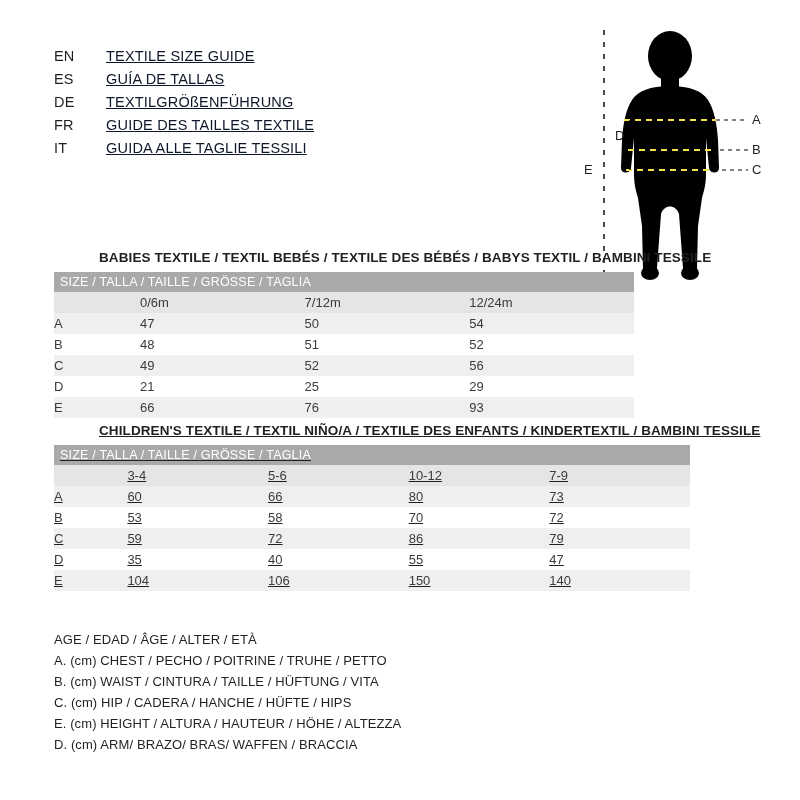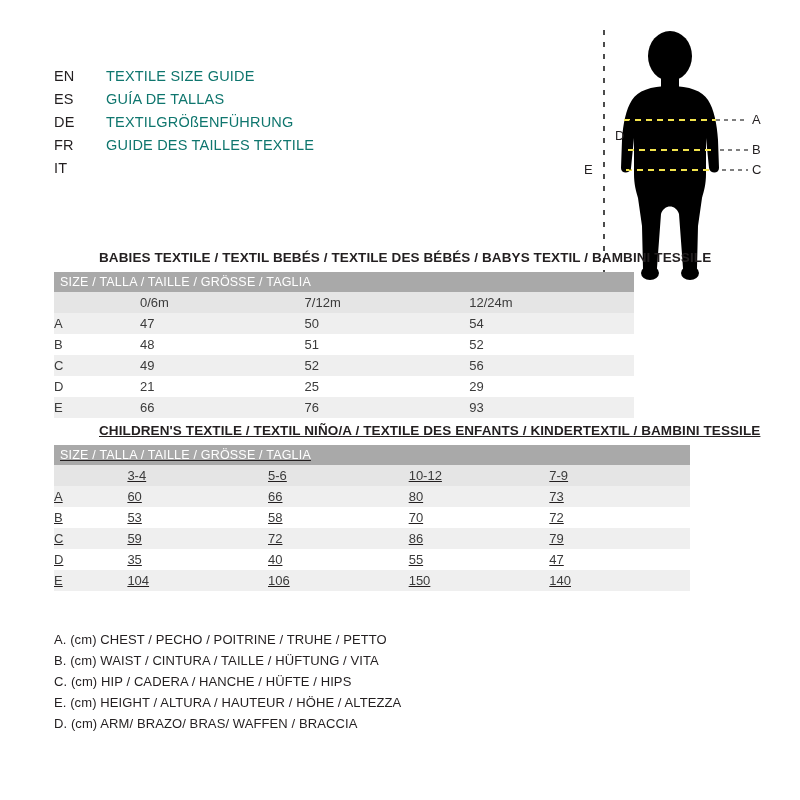--- a/index.html
+++ b/index.html
@@ -27,24 +27,24 @@
     display: flex;
     align-items: baseline;
     height: 23px;
     font-size: 14.5px;
     letter-spacing: .2px;
   }
   .lang-code {
     width: 52px;
     flex: 0 0 52px;
     color: #231f20;
-    margin-top: 20px;
   }
   .lang-text {
-    color: #0f766e;
+    color: #0f172a;
+    text-decoration: underline;
   }
 
   
   .figure-wrap {
     position: absolute;
     left: 560px;
     top: 28px;
     width: 220px;
     height: 275px;
   }
@@ -136,20 +136,21 @@
   <div class="lang-row">
     <span class="lang-code">DE</span>
     <span class="lang-text">TEXTILGRÖßENFÜHRUNG</span>
   </div>
   <div class="lang-row">
     <span class="lang-code">FR</span>
     <span class="lang-text">GUIDE DES TAILLES TEXTILE</span>
   </div>
   <div class="lang-row">
     <span class="lang-code">IT</span>
+    <span class="lang-text">GUIDA ALLE TAGLIE TESSILI</span>
   </div>
 </div>
 
 <div class="figure-wrap">
   <svg width="220" height="275" viewBox="0 0 220 275" xmlns="http://www.w3.org/2000/svg">
 
     <line x1="44" y1="2" x2="44" y2="245" stroke="#000000" stroke-width="1.4" stroke-dasharray="5,7"></line>
 
     <g fill="#000000">
 
@@ -299,18 +300,19 @@
       <td class="c-val col-b">104</td>
       <td class="c-val col-c">106</td>
       <td class="c-val col-d">150</td>
       <td class="c-val col-e">140</td>
     </tr>
   </tbody>
     </table>
 </div>
 
 <div class="legend" style="top:632px;">
+  <div class="first">AGE / EDAD / ÂGE / ALTER / ETÀ</div>
   <div>A. (cm) CHEST / PECHO / POITRINE / TRUHE / PETTO</div>
   <div>B. (cm) WAIST / CINTURA / TAILLE / HÜFTUNG / VITA</div>
   <div>C. (cm) HIP / CADERA / HANCHE / HÜFTE / HIPS</div>
   <div>E. (cm) HEIGHT / ALTURA / HAUTEUR / HÖHE / ALTEZZA</div>
   <div>D. (cm) ARM/ BRAZO/ BRAS/ WAFFEN / BRACCIA</div>
 </div>
 
 </body></html>

